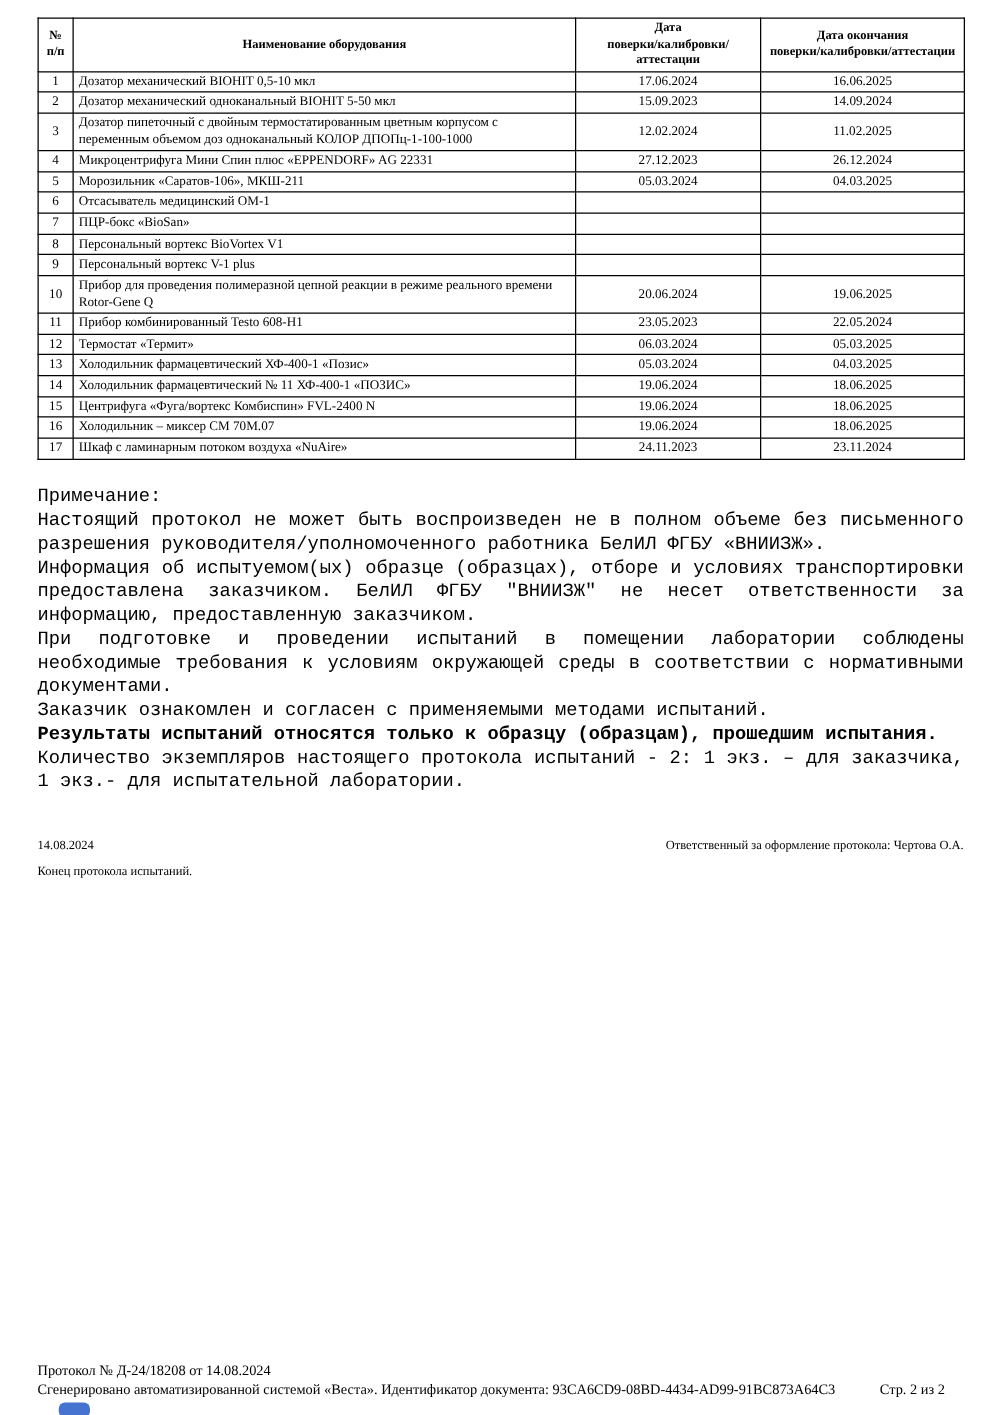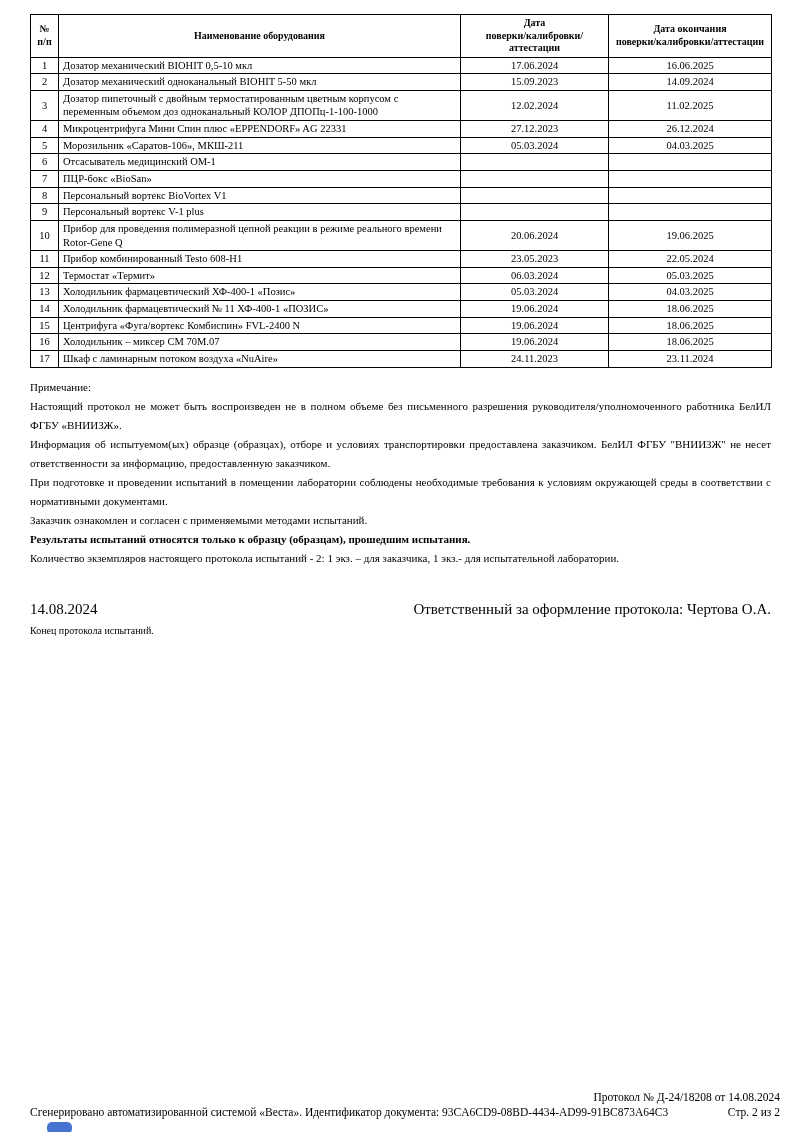--- a/index.html
+++ b/index.html
@@ -33,43 +33,42 @@
     font-size: 10px;
     text-align: center;
     white-space: pre-line;
     line-height: 1.25;
     padding: 2px 2px;
   }
   td.c-num   { text-align: center; padding: 1px 1px; }
   td.c-name  { text-align: left; }
   td.c-date_start, td.c-date_end { text-align: center; }
   
-  .notes { width: 741px; margin-top: 10px; font-size: 11px; line-height: 19px; }
+  .notes { width: 741px; margin-top: 20px; font-size: 15px; line-height: 19px; font-family: Liberation Mono, monospace; }
   .notes-title { text-align: left; }
   .para { text-align: justify; }
   .para.bold { font-weight: bold; }
   
   .sig-row {
     width: 741px;
     margin-top: 32px;
     display: flex;
     justify-content: space-between;
-    font-size: 15px;
+    font-size: 10px;
     line-height: 19px;
   }
   .end-line { width: 741px; margin-top: 2px; font-size: 10px; line-height: 20px; }
   
   .footer {
     position: absolute;
     left: 30px;
-    right: 20px;
+    right: 44px;
     bottom: 12px;
     font-size: 11.5px;
     line-height: 15px;
-    text-align: right;
   }
   .footer-row { display: flex; justify-content: space-between; }
   
   .scroll-thumb {
     position: absolute;
     left: 47px;
     top: 1122px;
     width: 25px;
     height: 12px;
     border-radius: 5px;

